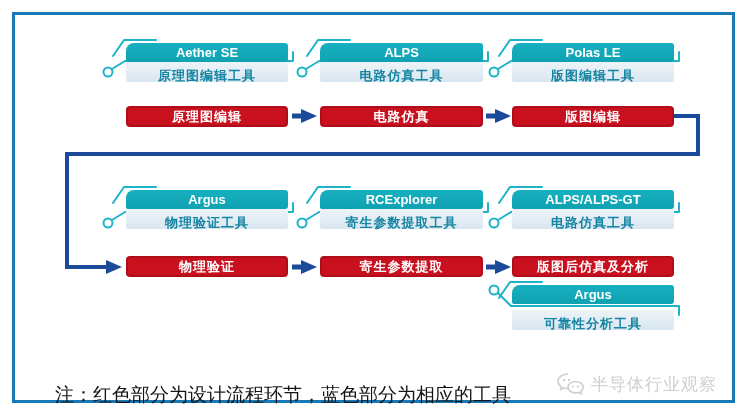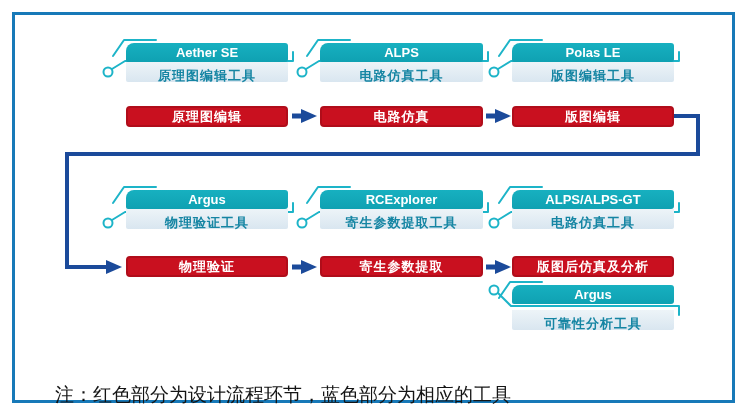--- a/index.html
+++ b/index.html
@@ -129,14 +129,29 @@
   <div class="pill" style="left:126px;top:256px;width:158px">物理验证</div>
   <div class="pill" style="left:512px;top:256px;width:158px">版图后仿真及分析</div>
 
   <div class="tool" style="left:512px;top:285px;width:162px">
     <div class="tool-header">Argus</div>
     <div class="tool-body" style="margin-top:6px">可靠性分析工具</div>
   </div>
 
   <div class="note">注：红色部分为设计流程环节，蓝色部分为相应的工具</div>
 
+  <div class="watermark">
+    <svg width="30" height="24" viewBox="0 0 30 24">
+      <g fill="none" stroke="#cfcfcf" stroke-width="1.6">
+        <path d="M12,2 C6.5,2 2,5.2 2,9.3 C2,11.6 3.4,13.6 5.5,14.9 L4.8,17.5 L7.9,15.9 C9.1,16.3 10.5,16.6 12,16.6"></path>
+        <path d="M19.5,9.5 C15.4,9.5 12,12 12,15.2 C12,18.4 15.4,20.9 19.5,20.9 C20.6,20.9 21.6,20.7 22.5,20.4 L25.3,21.8 L24.7,19.5 C26.3,18.4 27.2,16.9 27.2,15.2 C27.2,12 23.7,9.5 19.5,9.5 Z"></path>
+      </g>
+      <g fill="#cfcfcf">
+        <circle cx="8" cy="8" r="1.2"></circle>
+          <circle cx="13" cy="8" r="1.2"></circle>
+        <circle cx="17" cy="14.5" r="1"></circle>
+          <circle cx="22" cy="14.5" r="1"></circle>
+      </g>
+    </svg>
+    <span>半导体行业观察</span>
+  </div>
 
 </div>
 
 </body></html>

